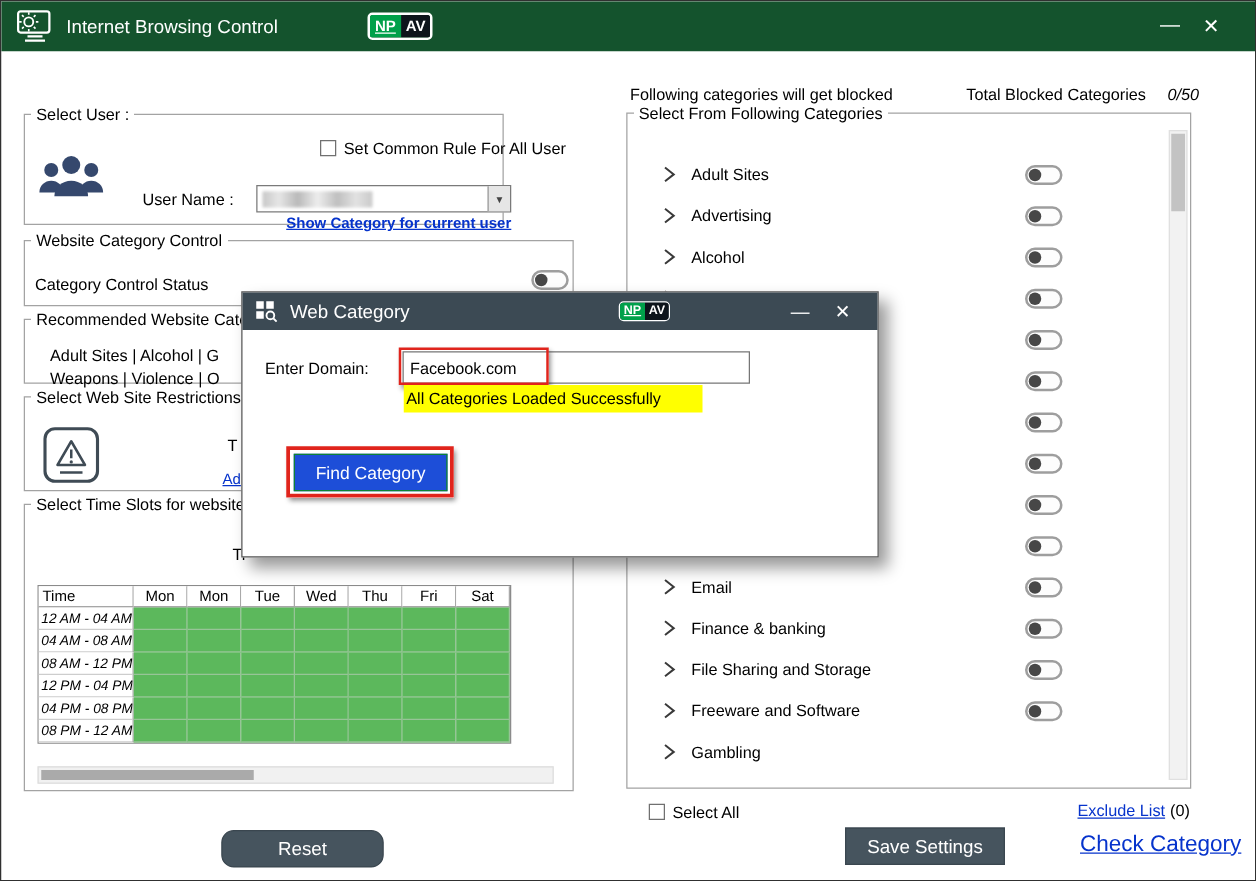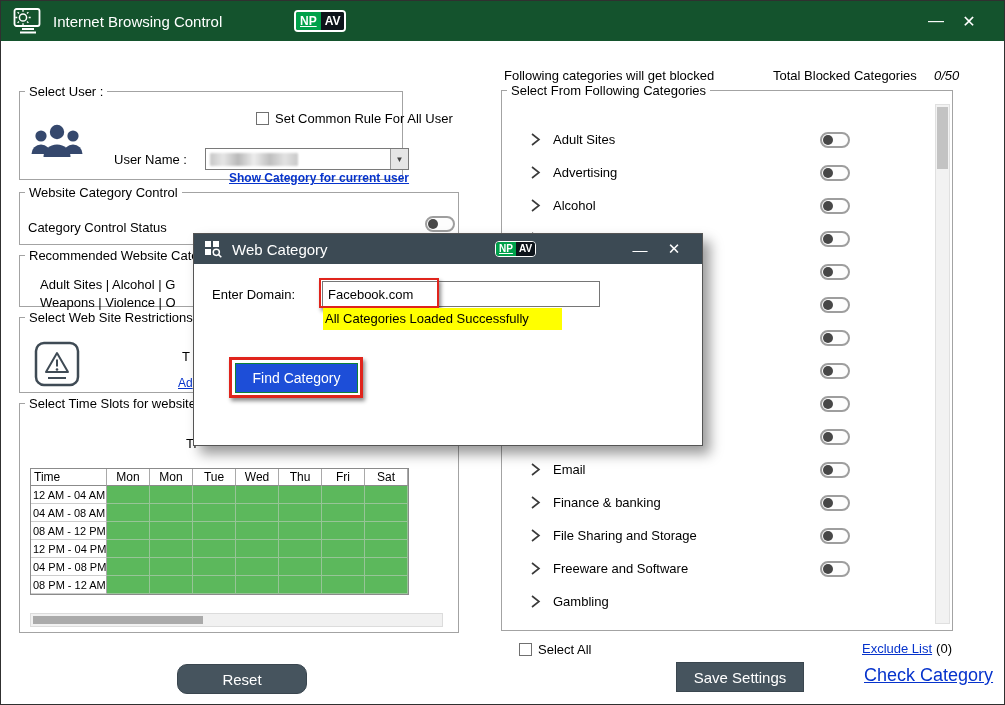--- a/index.html
+++ b/index.html
@@ -88,21 +88,21 @@
   .thead, .trow { display: grid; grid-template-columns: 76px repeat(7, 1fr); }
   .th {
     height: 17px; font-size: 12px; background: #fff;
     border-right: 1px solid #a9a9a9; border-bottom: 1px solid #8b8b8b;
     display: flex; align-items: center; justify-content: center; white-space: nowrap;
   }
   .th-time { justify-content: flex-start; padding-left: 3px; }
   .tlabel {
     height: 18px; font-size: 11px; line-height: 18px; padding-left: 2px;
     border-right: 1px solid #a9a9a9; border-bottom: 1px solid #cdcdcd;
-    background: #fff; white-space: nowrap; overflow: hidden;
+    background: #fff; white-space: nowrap; overflow: hidden; font-style: italic;
   }
   .tcell { height: 18px; background: #5cb85c; border-right: 1px solid #97c497; border-bottom: 1px solid #97c497; cursor: pointer; }
 
   .hscroll { position: absolute; left: 10px; top: 202px; width: 413px; height: 14px; background: #f1f1f1; border: 1px solid #dcdcdc; }
   .hscroll .thumb { position: absolute; left: 2px; top: 2px; width: 170px; height: 8px; background: #aaa; cursor: pointer; }
 
   
   .cat-list { position: absolute; left: 0; top: 25px; right: 20px; height: 521px; overflow: hidden; display: flex; flex-direction: column; }
   .cat-row { height: 33px; flex: none; display: flex; align-items: center; padding-left: 28px; position: relative; }
   .cat-label { margin-left: 12px; font-size: 13px; white-space: nowrap; }

